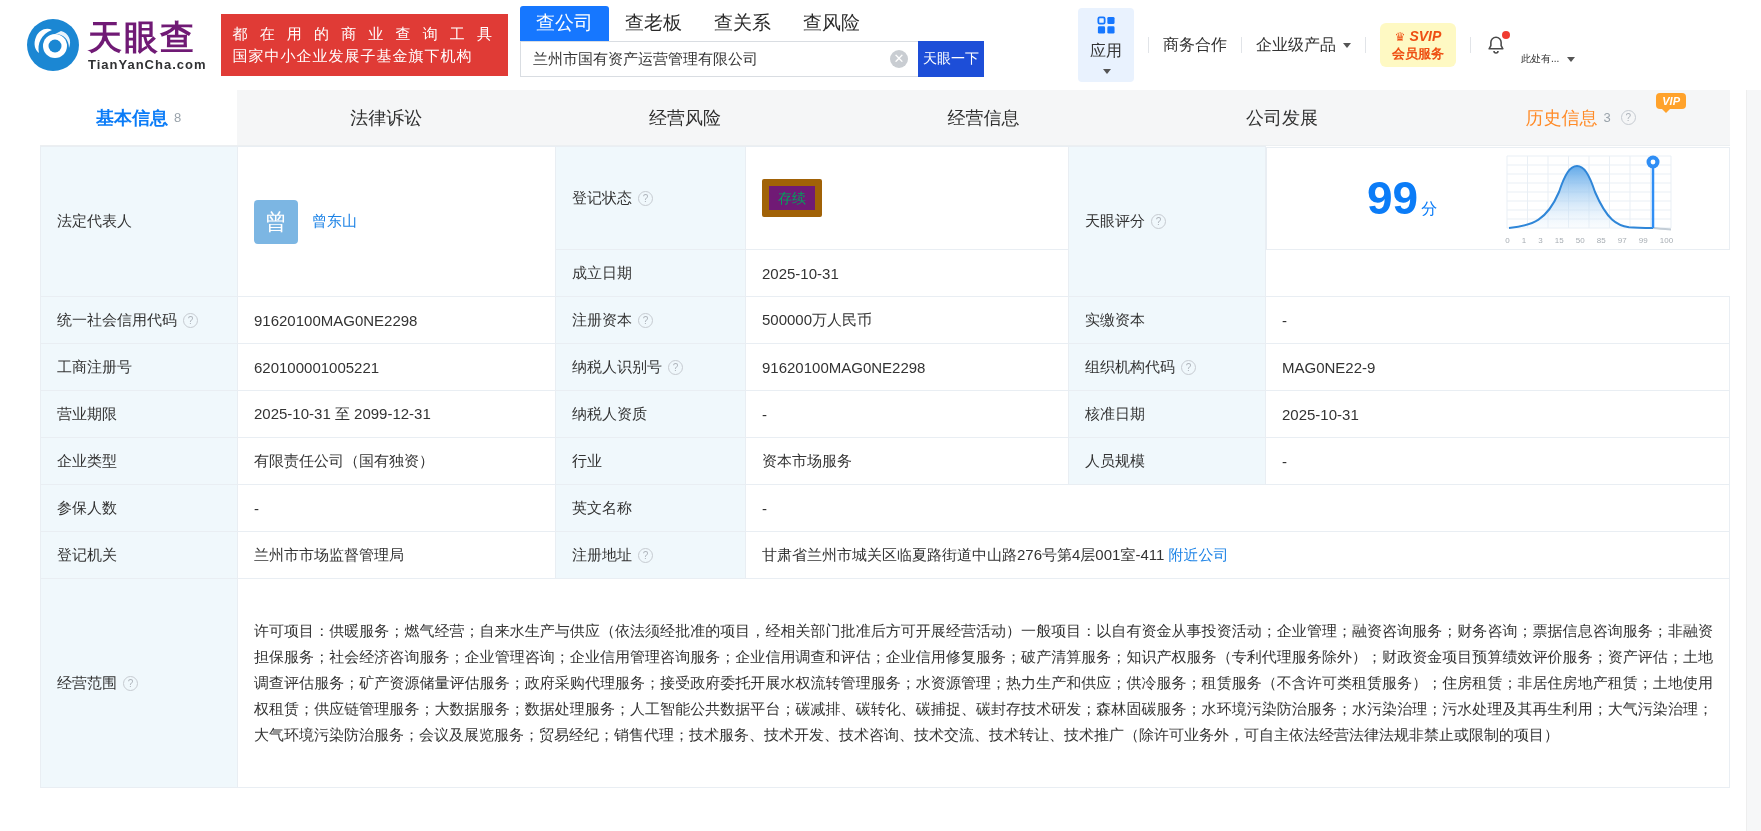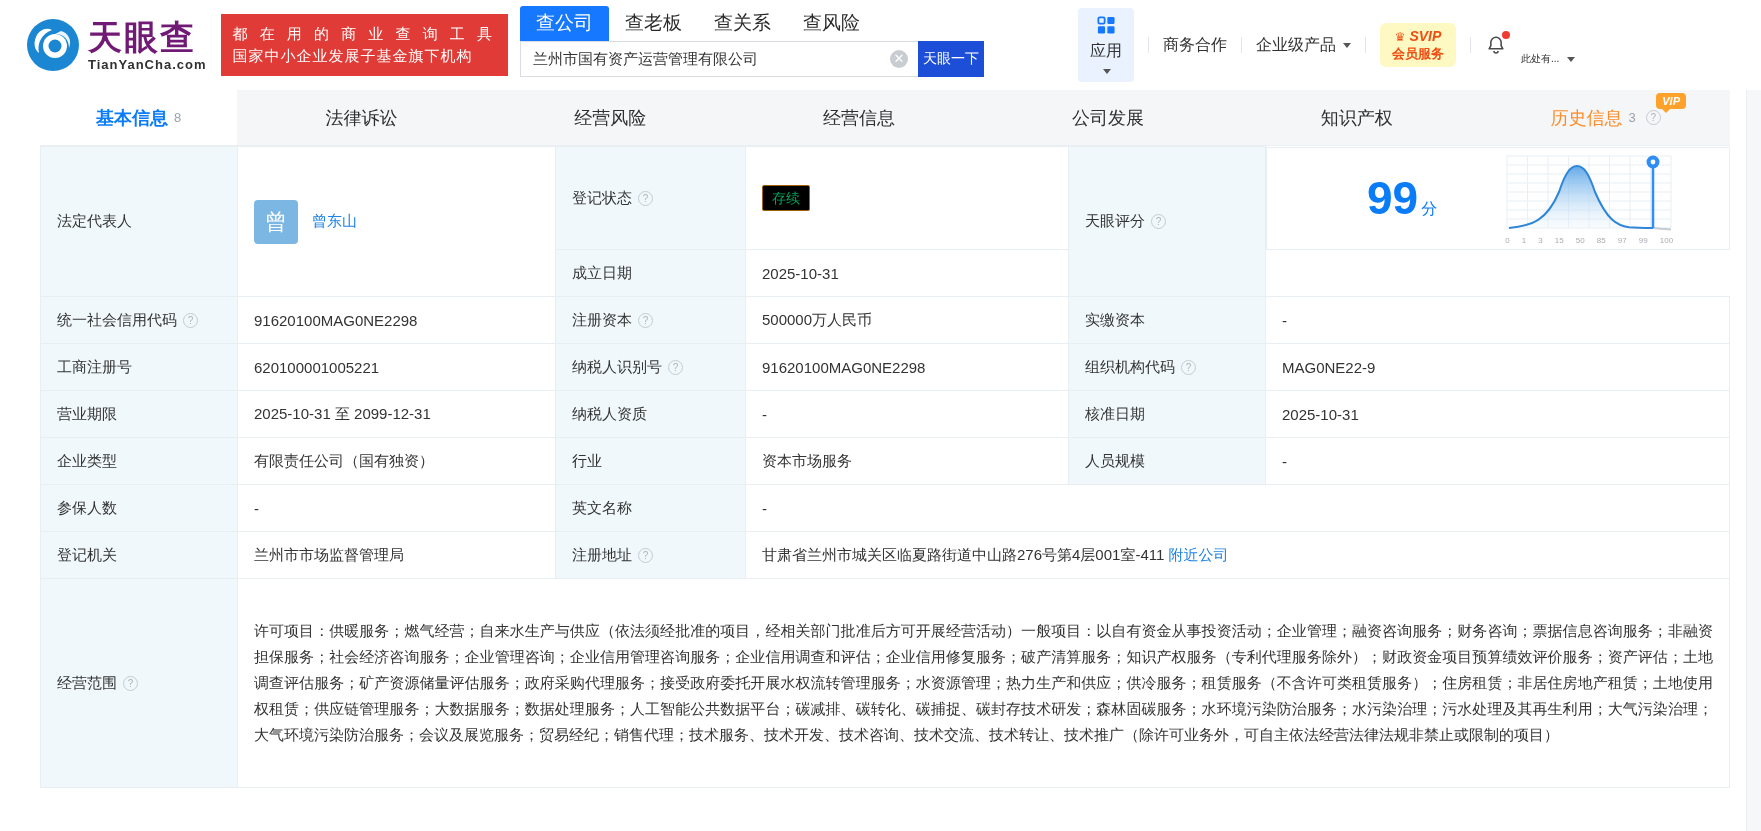--- a/index.html
+++ b/index.html
@@ -67,21 +67,21 @@
   td.lbl { background:#f0f8fc; color:#333; }
   td.val { background:#fff; color:#333; }
   tr.std { height:47px; }
   .help { display:inline-block; width:15px; height:15px; border:1px solid #c6cbd1; border-radius:50%;
     color:#aeb4bb; font-size:10px; line-height:13px; text-align:center; margin-left:6px;
     vertical-align:1px; cursor:pointer; }
   .legal-cell { display:flex; align-items:center; gap:14px; }
   .avatar { width:44px; height:44px; border-radius:4px; background:#7cb6e3; color:#fff; font-size:22px;
     display:flex; align-items:center; justify-content:center; }
   a.blue, .blue-link { color:#1d83e6; text-decoration:none; cursor:pointer; }
-  .status-badge { display:inline-block; background:#000000; border:1px solid #a16207; color:#00a35c;
+  .status-badge { display:inline-block; background:#701a75; border:7px solid #a16207; color:#00a35c;
     font-size:14px; padding:2px 9px; border-radius:2px; line-height:20px; }
 
   .score-cell { display:flex; align-items:center; padding:4px 10px 4px 100px !important; gap:68px; }
   .score-num { color:#0b7cf7; font-weight:700; font-size:46px; line-height:1; }
   .score-unit { color:#0b7cf7; font-size:16px; font-weight:400; margin-left:3px; }
   .score-chart { width:168px; }
   .ticks { display:flex; justify-content:space-between; font-size:8px; color:#a7adb3; margin-top:1px; }
 
   .scope-cell { line-height:26px; text-align:justify; padding:14px 16px !important; vertical-align:top; }
   td.scope-lbl { vertical-align:middle; }
@@ -182,23 +182,20 @@
       <span>法律诉讼</span>
     </div>
     <div class="tab">
       <span>经营风险</span>
     </div>
     <div class="tab">
       <span>经营信息</span>
     </div>
     <div class="tab">
       <span>公司发展</span>
-    </div>
-    <div class="tab">
-      <span>知识产权</span>
     </div>
     <div class="tab history">
       <span class="vip-flag">VIP</span>
       <span>历史信息</span>
       <span class="count">3</span>
       <span class="help">?</span>
     </div>
   </div>
 
   <table class="info">

